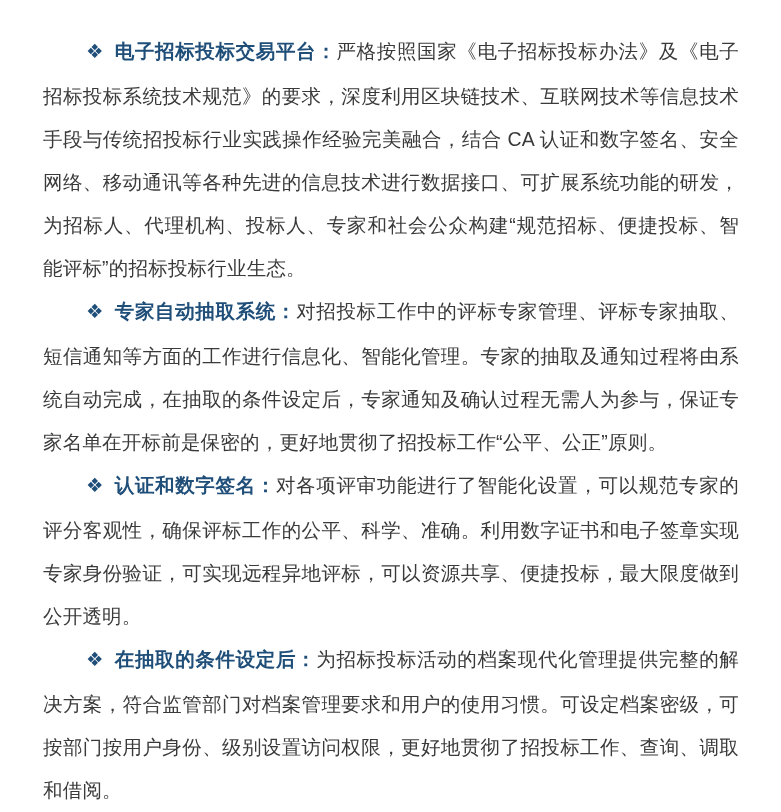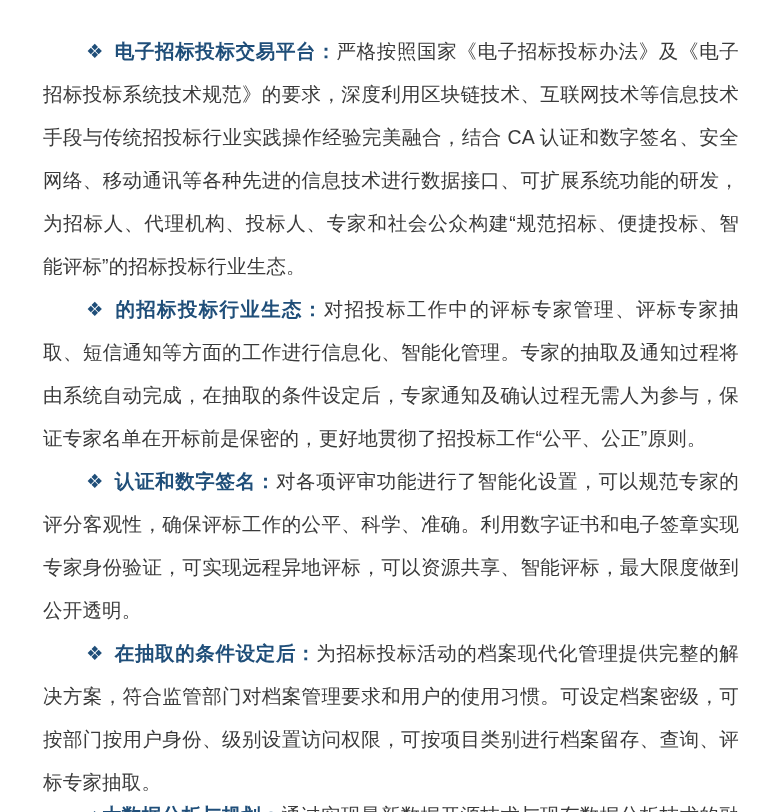--- a/index.html
+++ b/index.html
@@ -38,34 +38,35 @@
   }
   .bullet.spaced{
     margin-right:0.55em;
   }
   .bullet.small{
     font-size:0.78em;
   }
   .heading{
     color:var(--heading-color);
     font-weight:bold;
+    font-family:Liberation Mono, monospace;
   }
   .body-text{
     color:var(--body-color);
     font-weight:normal;
   }
 </style>
 </head>
 <body>
 
 <div class="page">
 
   <p class="para"><span class="bullet spaced">❖</span><span class="heading">电子招标投标交易平台：</span><span class="body-text">严格按照国家《电子招标投标办法》及《电子招标投标系统技术规范》的要求，深度利用区块链技术、互联网技术等信息技术手段与传统招投标行业实践操作经验完美融合，结合 CA 认证和数字签名、安全网络、移动通讯等各种先进的信息技术进行数据接口、可扩展系统功能的研发，为招标人、代理机构、投标人、专家和社会公众构建“规范招标、便捷投标、智能评标”的招标投标行业生态。</span></p>
 
-  <p class="para"><span class="bullet spaced">❖</span><span class="heading">的招标投标行业生态：</span><span class="body-text">对招投标工作中的评标专家管理、评标专家抽取、短信通知等方面的工作进行信息化、智能化管理。专家的抽取及通知过程将由系统自动完成，在抽取的条件设定后，专家通知及确认过程无需人为参与，保证专家名单在开标前是保密的，更好地贯彻了招投标工作“公平、公正”原则。</span></p>
+  <p class="para"><span class="bullet spaced">❖</span><span class="heading">专家自动抽取系统：</span><span class="body-text">对招投标工作中的评标专家管理、评标专家抽取、短信通知等方面的工作进行信息化、智能化管理。专家的抽取及通知过程将由系统自动完成，在抽取的条件设定后，专家通知及确认过程无需人为参与，保证专家名单在开标前是保密的，更好地贯彻了招投标工作“公平、公正”原则。</span></p>
 
-  <p class="para"><span class="bullet spaced">❖</span><span class="heading">认证和数字签名：</span><span class="body-text">对各项评审功能进行了智能化设置，可以规范专家的评分客观性，确保评标工作的公平、科学、准确。利用数字证书和电子签章实现专家身份验证，可实现远程异地评标，可以资源共享、智能评标，最大限度做到公开透明。</span></p>
+  <p class="para"><span class="bullet spaced">❖</span><span class="heading">认证和数字签名：</span><span class="body-text">对各项评审功能进行了智能化设置，可以规范专家的评分客观性，确保评标工作的公平、科学、准确。利用数字证书和电子签章实现专家身份验证，可实现远程异地评标，可以资源共享、便捷投标，最大限度做到公开透明。</span></p>
 
-  <p class="para"><span class="bullet spaced">❖</span><span class="heading">在抽取的条件设定后：</span><span class="body-text">为招标投标活动的档案现代化管理提供完整的解决方案，符合监管部门对档案管理要求和用户的使用习惯。可设定档案密级，可按部门按用户身份、级别设置访问权限，可按项目类别进行档案留存、查询、评标专家抽取。</span></p>
+  <p class="para"><span class="bullet spaced">❖</span><span class="heading">在抽取的条件设定后：</span><span class="body-text">为招标投标活动的档案现代化管理提供完整的解决方案，符合监管部门对档案管理要求和用户的使用习惯。可设定档案密级，可按部门按用户身份、级别设置访问权限，更好地贯彻了招投标工作、查询、调取和借阅。</span></p>
 
   <p class="para tight"><span class="bullet small">❖</span><span class="heading">大数据分析与规划：</span><span class="body-text">通过实现最新数据开源技术与现有数据分析技术的融合，为客户提供优秀的数据库方案和开源数据分析的咨询服务，帮助客户快速、高效和便捷地获取大数据价值，获取数据决策能力与数据价值创新能力。</span></p>
 
 </div>
 
 </body></html>

